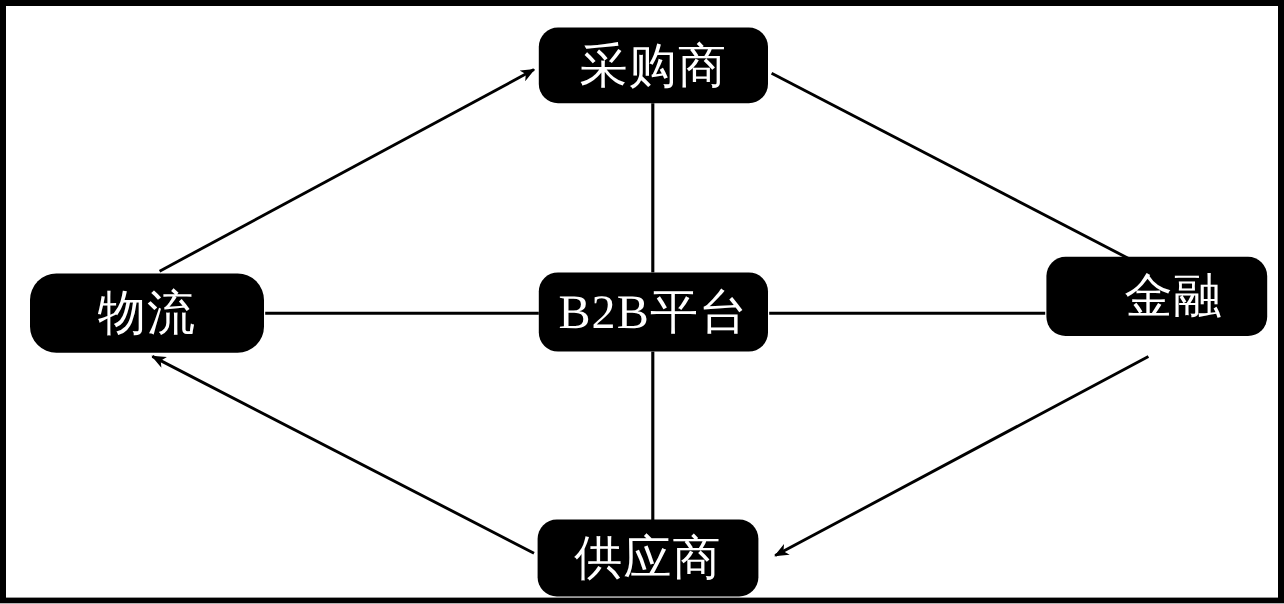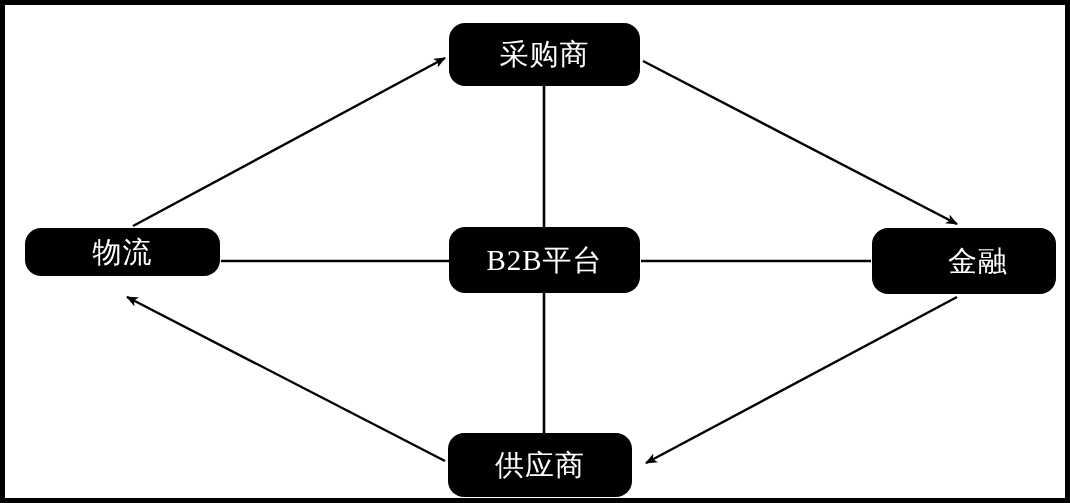--- a/index.html
+++ b/index.html
@@ -32,30 +32,30 @@
     border-radius: 16px;
     display: flex;
     align-items: center;
     justify-content: center;
     box-sizing: border-box;
     z-index: 5;
   }
   .node-label {
     color: #ffffff;
     font-family: "Liberation Serif", "DejaVu Serif", serif;
-    font-size: 29px;
+    font-size: 40px;
     line-height: 1;
     letter-spacing: 1px;
     white-space: nowrap;
     user-select: none;
   }
   #node-purchaser { left: 444px; top: 18px;  width: 191px; height: 63px; }
-  #node-logistics { left: 20px;  top: 223px; width: 195px; height: 48px; }
+  #node-logistics { left: 20px;  top: 223px; width: 195px; height: 66px; border-radius: 22px; }
   #node-platform  { left: 444px; top: 222px; width: 191px; height: 66px; }
-  #node-finance   { left: 867px; top: 223px; width: 184px; height: 66px; padding-left: 28px; }
+  #node-finance   { left: 867px; top: 209px; width: 184px; height: 66px; padding-left: 28px; }
   #node-supplier  { left: 443px; top: 428px; width: 184px; height: 64px; }
 </style>
 </head>
 <body>
 
 <div id="diagram-frame">
 
   <svg id="edge-layer" viewBox="0 0 1070 503" width="1070" height="503" aria-hidden="true">
     <defs>
       <marker id="arrowhead" markerWidth="13" markerHeight="13" refX="11" refY="5" orient="auto" markerUnits="userSpaceOnUse">

